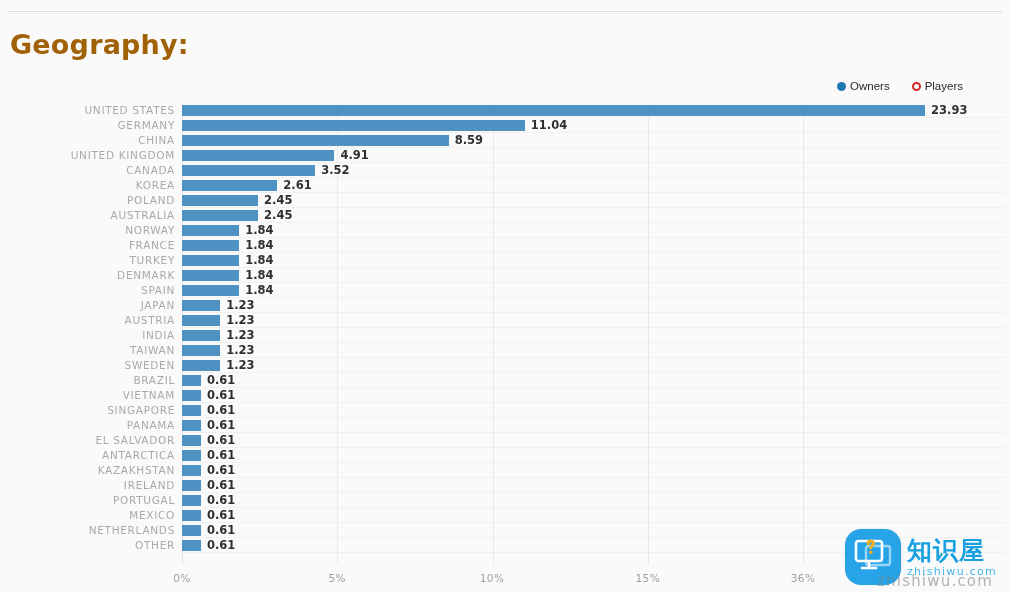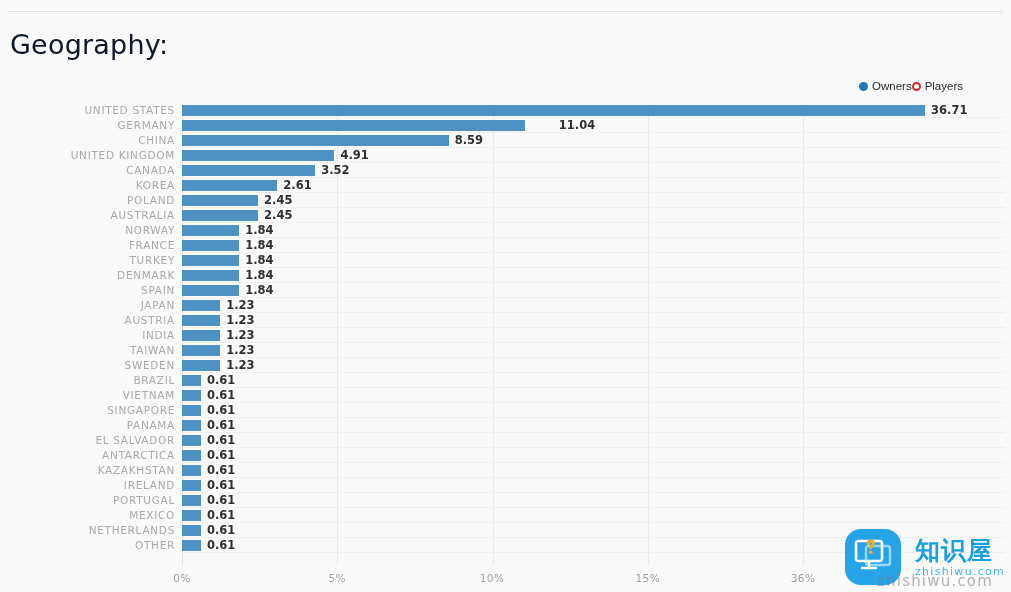--- a/index.html
+++ b/index.html
@@ -26,34 +26,34 @@
   .top-rule.second {
     top: 13px;
     background: #ededed;
   }
 
   
   .page-title {
     position: absolute;
     left: 10px; top: 29px;
     font-size: 27px;
-    font-weight: 400;
-    color: #0f172a;
+    font-weight: 700;
+    color: #a16207;
     letter-spacing: 0.2px;
     white-space: nowrap;
     font-family: "DejaVu Sans", sans-serif;
   }
 
   
   .legend {
     position: absolute;
     top: 81px; right: 48px;
     display: flex;
     align-items: center;
-    gap: 0;
+    gap: 22px;
     font-size: 11.5px;
     color: #2b2b2b;
   }
   .legend-item { display: flex; align-items: center; gap: 4px; white-space: nowrap; }
   .legend-dot { width: 9px; height: 9px; border-radius: 50%; display: inline-block; }
   .legend-dot.filled { background: #1f77b4; }
   .legend-dot.hollow { background: transparent; border: 2px solid #d62728; width: 9px; height: 9px; }
   .legend-label { line-height: 1; }
 
   
@@ -141,21 +141,21 @@
     font-family: "DejaVu Sans", sans-serif;
   }
 
   
   .watermark {
     position: absolute;
     left: 845px; top: 528px;
     width: 160px; height: 58px;
     display: flex;
     align-items: center;
-    gap: 14px;
+    gap: 6px;
   }
   .wm-badge {
     width: 56px; height: 56px;
     border-radius: 16px;
     background: #27a4e8;
     position: relative;
     flex: 0 0 auto;
     box-shadow: 0 0 0 1px rgba(0,0,0,0.03);
   }
   .wm-badge svg { position: absolute; left: 7px; top: 8px; }
@@ -216,27 +216,27 @@
         <div class="vgrid" style="left: 155.25px;"></div>
         <div class="vgrid" style="left: 310.5px;"></div>
         <div class="vgrid" style="left: 465.75px;"></div>
         <div class="vgrid" style="left: 621px;"></div>
       </div>
     <div class="rows" id="rows">
         <div class="row">
           <div class="row-rule" style="top: 14px;"></div>
           <div class="cat-label" style="right: 836px;">UNITED STATES</div>
           <div class="bar" style="left: 182px; width: 743.027px; background: rgb(78, 145, 195);"></div>
-          <div class="bar-val" style="left: 931.027px;">36.71</div>
+          <div class="bar-val" style="left: 931.027px;">23.93</div>
         </div>
         <div class="row">
           <div class="row-rule" style="top: 14px;"></div>
           <div class="cat-label" style="right: 836px;">GERMANY</div>
           <div class="bar" style="left: 182px; width: 342.792px; background: rgb(78, 145, 195);"></div>
-          <div class="bar-val" style="left: 530.792px; margin-left: 28px;">11.04</div>
+          <div class="bar-val" style="left: 530.792px;">11.04</div>
         </div>
         <div class="row">
           <div class="row-rule" style="top: 14px;"></div>
           <div class="cat-label" style="right: 836px;">CHINA</div>
           <div class="bar" style="left: 182px; width: 266.719px; background: rgb(78, 145, 195);"></div>
           <div class="bar-val" style="left: 454.719px;">8.59</div>
         </div>
         <div class="row">
           <div class="row-rule" style="top: 14px;"></div>
           <div class="cat-label" style="right: 836px;">UNITED KINGDOM</div>

